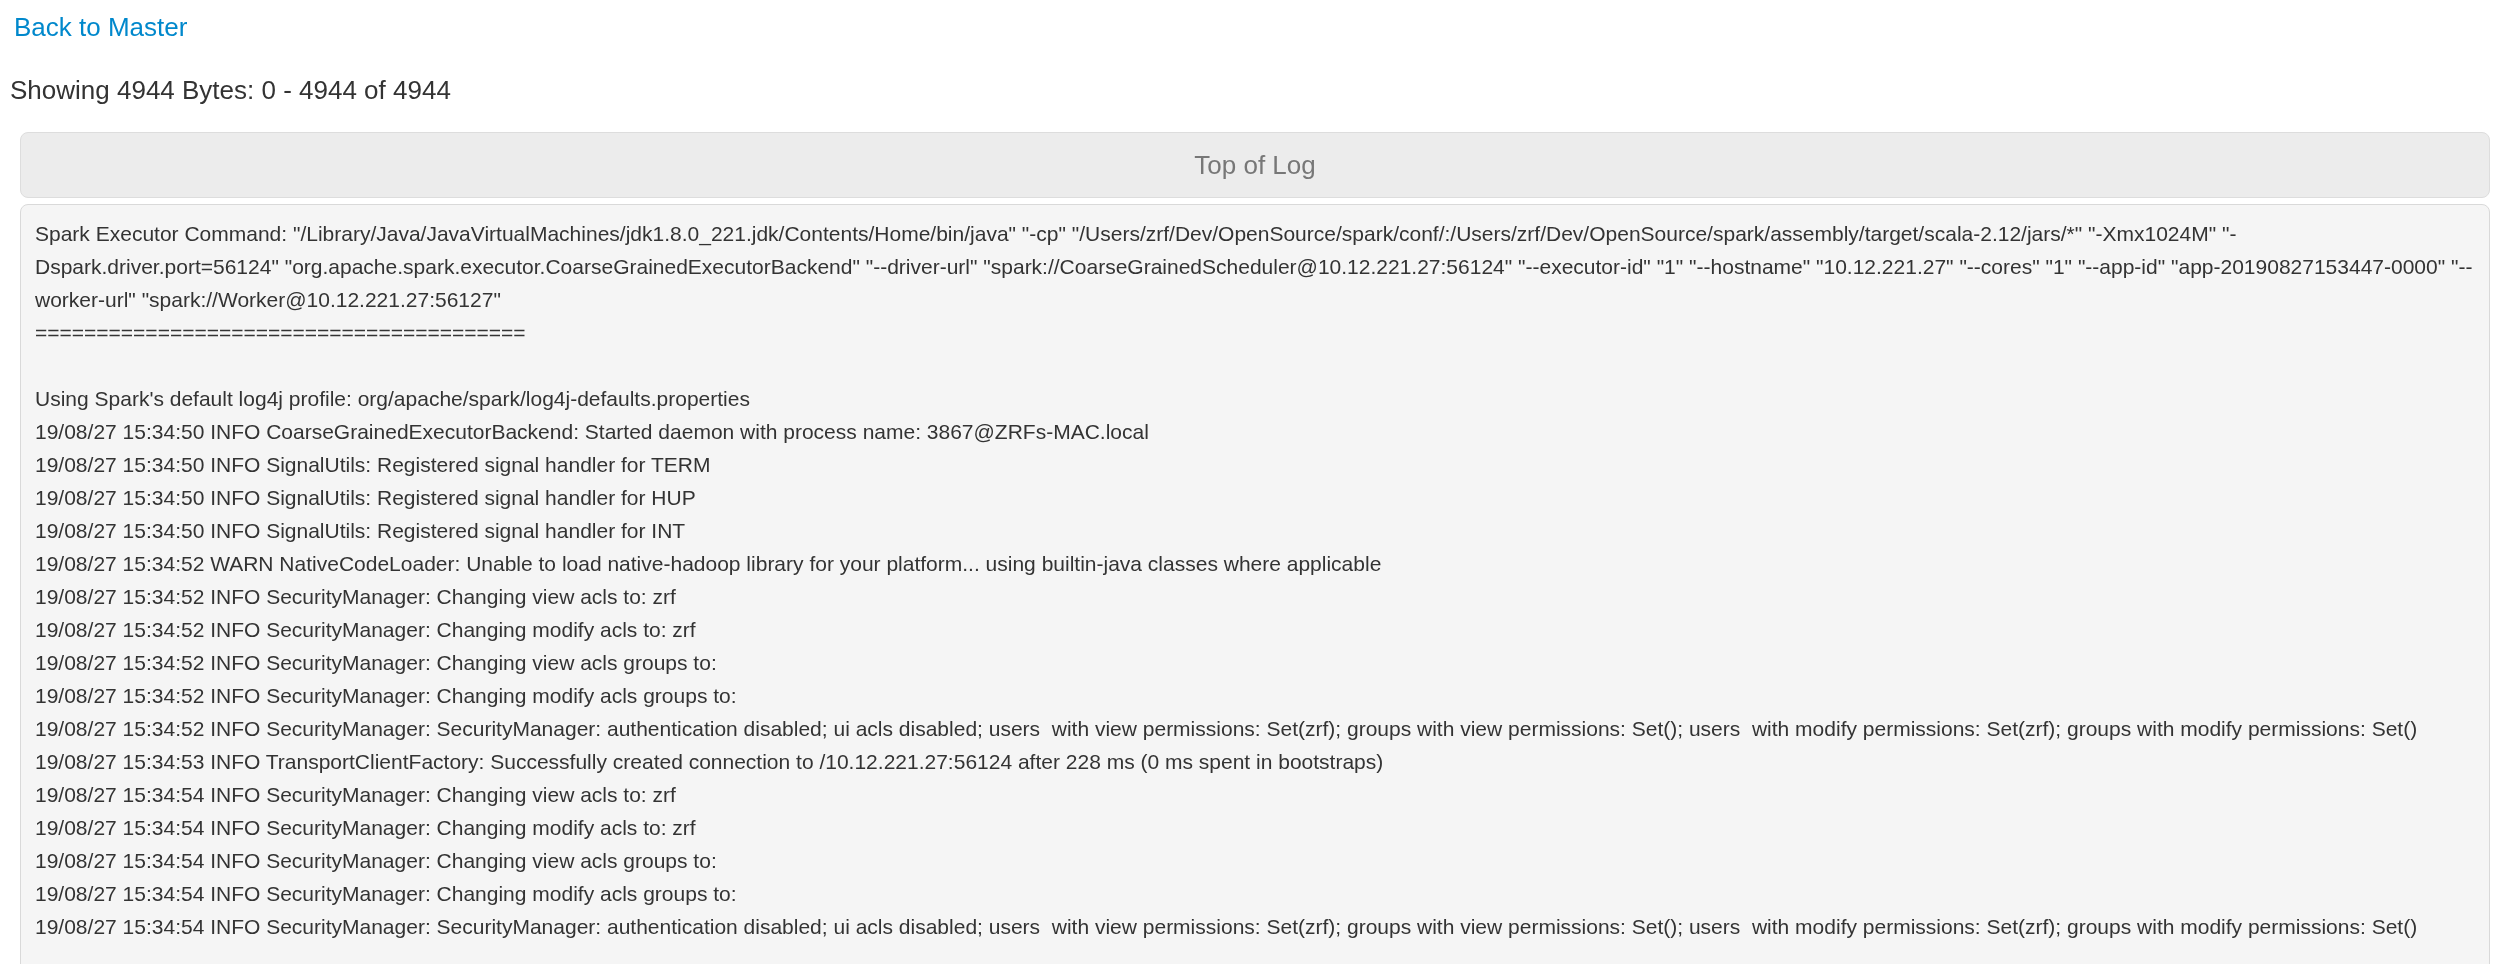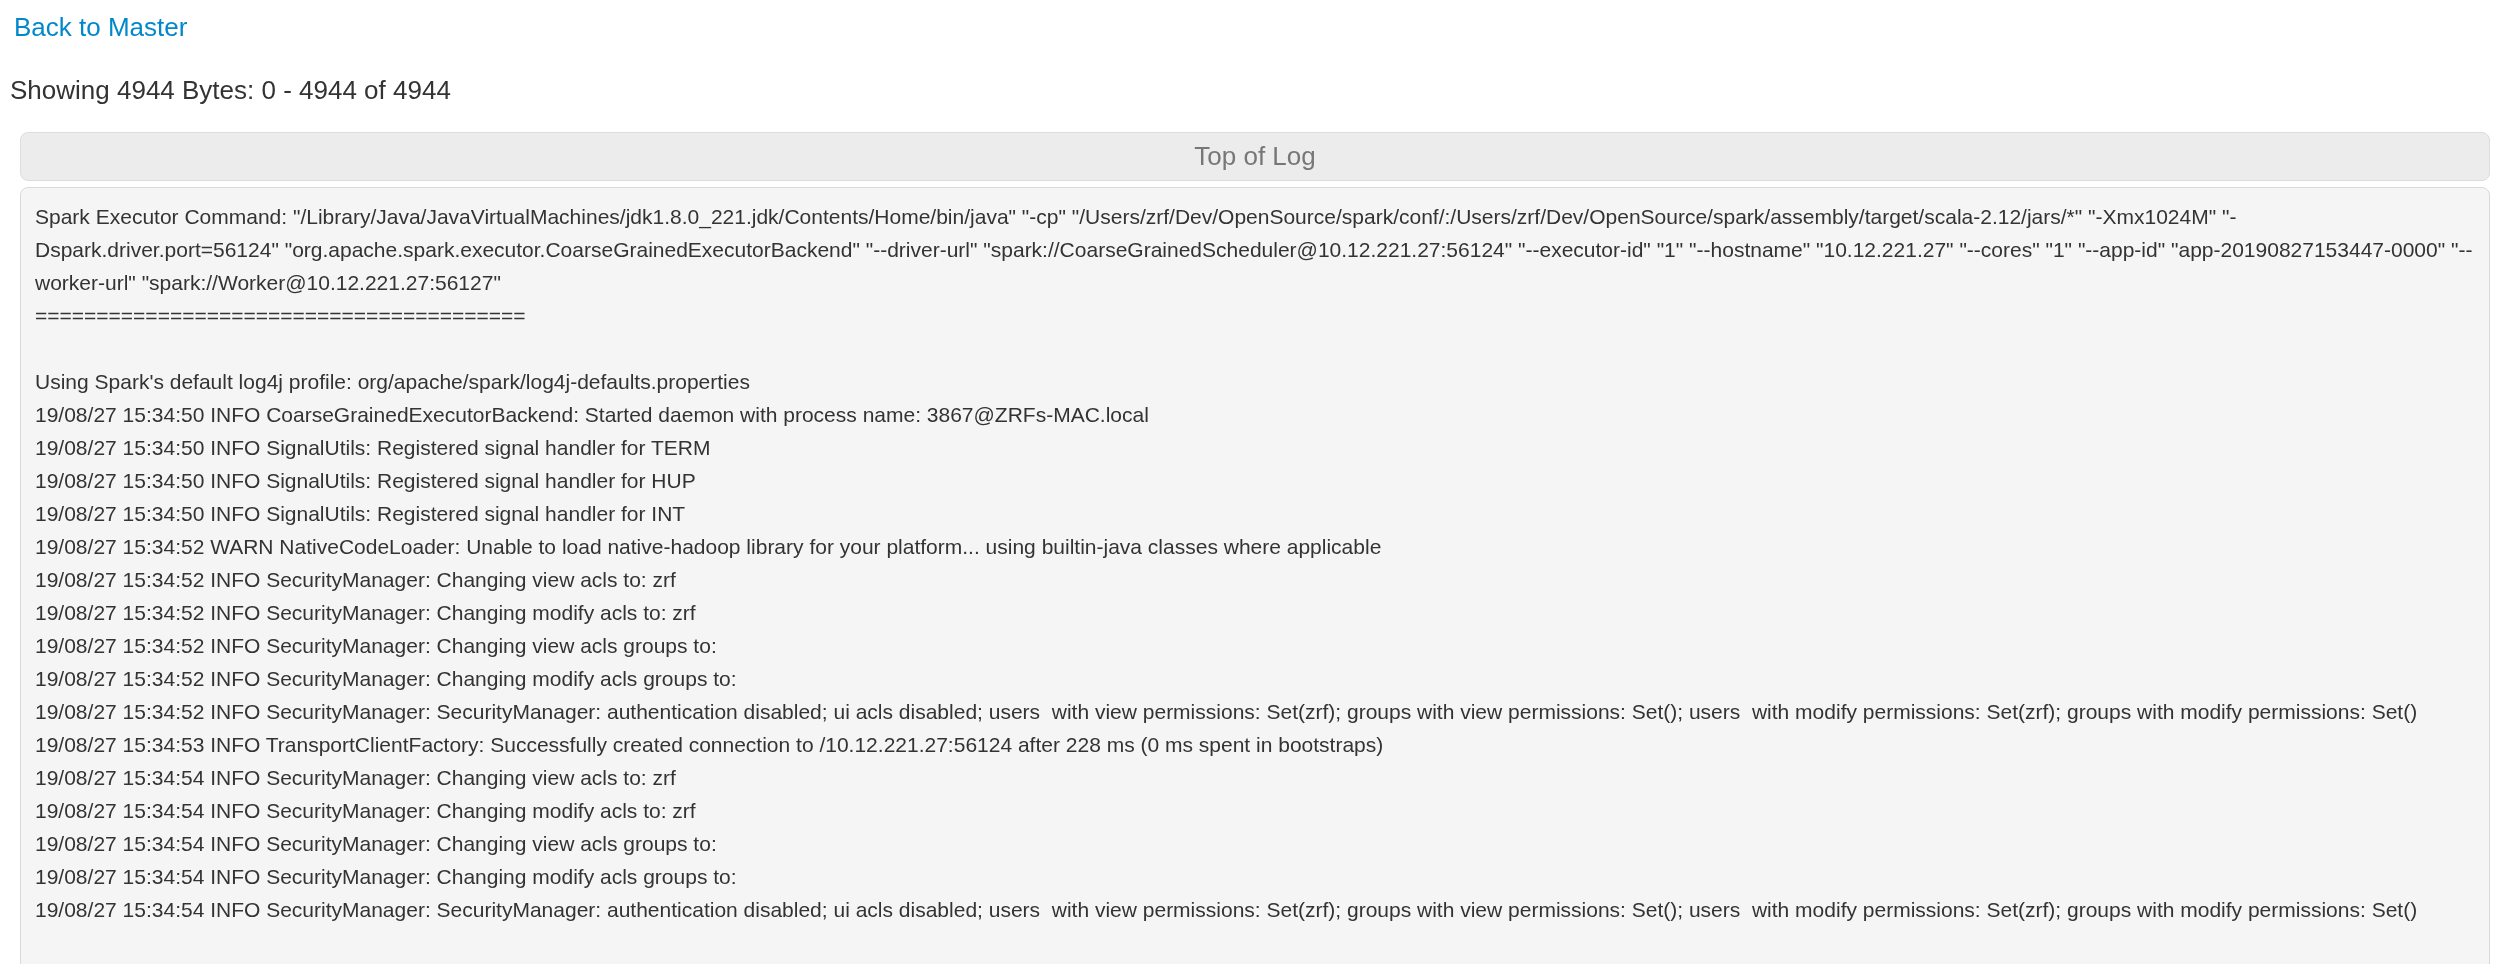--- a/index.html
+++ b/index.html
@@ -21,21 +21,21 @@
   }
   .byte-range {
     margin: 32px 0 0 10px;
     font-size: 26px;
     color: var(--text, #333333);
   }
   .log-nav-bar {
     display: block;
     margin: 26px 20px 0 20px;
     width: 2470px;
-    height: 49px;
+    height: 66px;
     background: var(--bar-bg, #ececec);
     color: var(--bar-text, #777777);
     border: 1px solid #dddddd;
     border-radius: 8px;
     font-family: "Liberation Sans", sans-serif;
     font-size: 26px;
     text-align: center;
     padding: 0;
     cursor: pointer;
   }

